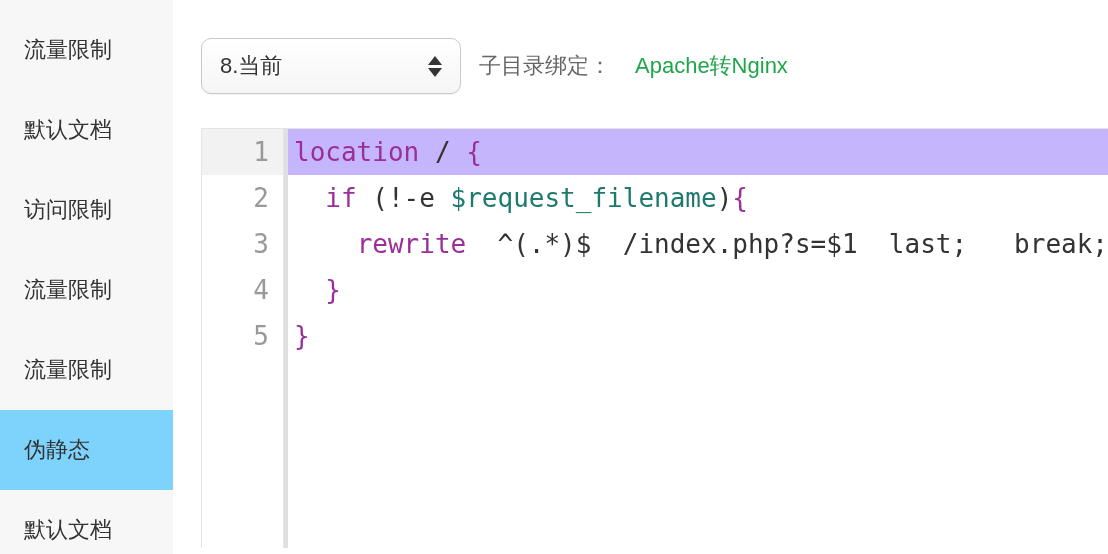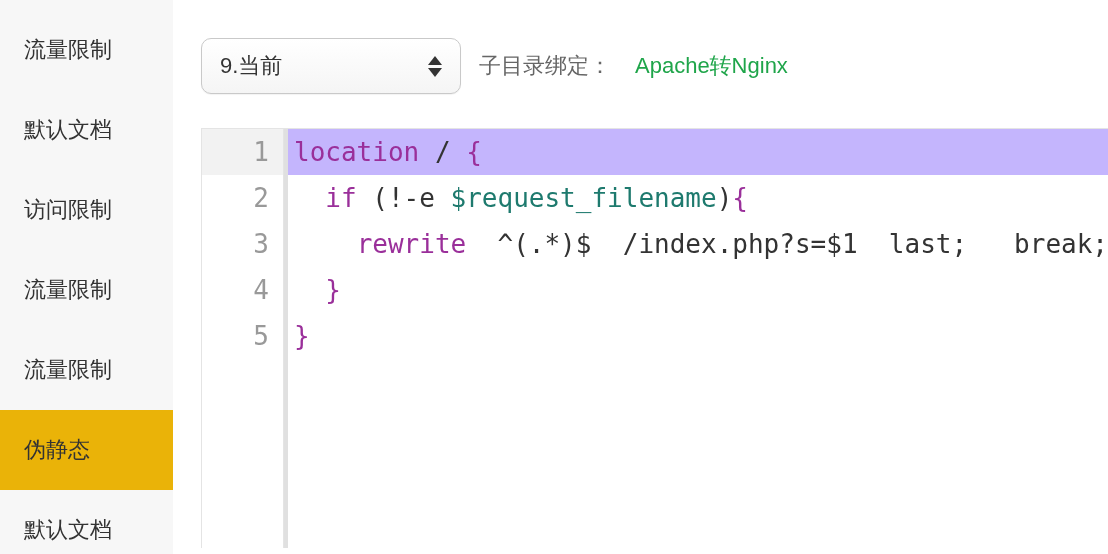--- a/index.html
+++ b/index.html
@@ -3,21 +3,21 @@
 <meta charset="utf-8">
 <style>
   * { margin: 0; padding: 0; box-sizing: border-box; }
   html, body { width: 1108px; height: 554px; font-family: "Helvetica Neue", "PingFang SC", "Microsoft YaHei", sans-serif; background: #fff; overflow: hidden; }
   .layout { display: flex; width: 100%; height: 100%; }
   .sidebar { width: 200px; background: #f7f7f7; padding-top: 10px; }
   .sidebar-item {
     font-size: 22px; color: #333; padding: 0 24px; height: 80px;
     display: flex; align-items: center; cursor: pointer;
   }
-  .sidebar-item.active { background: #eab308; }
+  .sidebar-item.active { background: #7dd3fc; }
   .main { flex: 1; padding: 38px 0 0 28px; }
   .toolbar { display: flex; align-items: center; gap: 18px; margin-bottom: 34px; }
   .select-wrap {
     position: relative; height: 56px; width: 260px; border-radius: 10px;
     background: linear-gradient(#fff,#f5f5f5);
     border: 1px solid #c9c9c9; box-shadow: 0 1px 1px rgba(0,0,0,.05);
     display: flex; align-items: center; padding: 0 18px; cursor: pointer;
   }
   .select-text { font-size: 22px; color: #333; flex: 1; }
   .select-caret { width: 14px; display: flex; flex-direction: column; align-items: center; gap: 3px; position: absolute; right: 18px; }
@@ -61,21 +61,21 @@
         <span>伪静态</span>
       </div>
     <div class="sidebar-item">
         <span>默认文档</span>
       </div>
   </div>
 
   <div class="main">
     <div class="toolbar">
       <div class="select-wrap">
-        <span class="select-text">9.当前</span>
+        <span class="select-text">8.当前</span>
         <span class="select-caret">
           <span class="caret-up"></span>
             <span class="caret-down"></span>
         </span>
       </div>
       <span class="toolbar-label">子目录绑定：</span>
       <a class="toolbar-link">Apache转Nginx</a>
     </div>
 
     <div class="editor">

